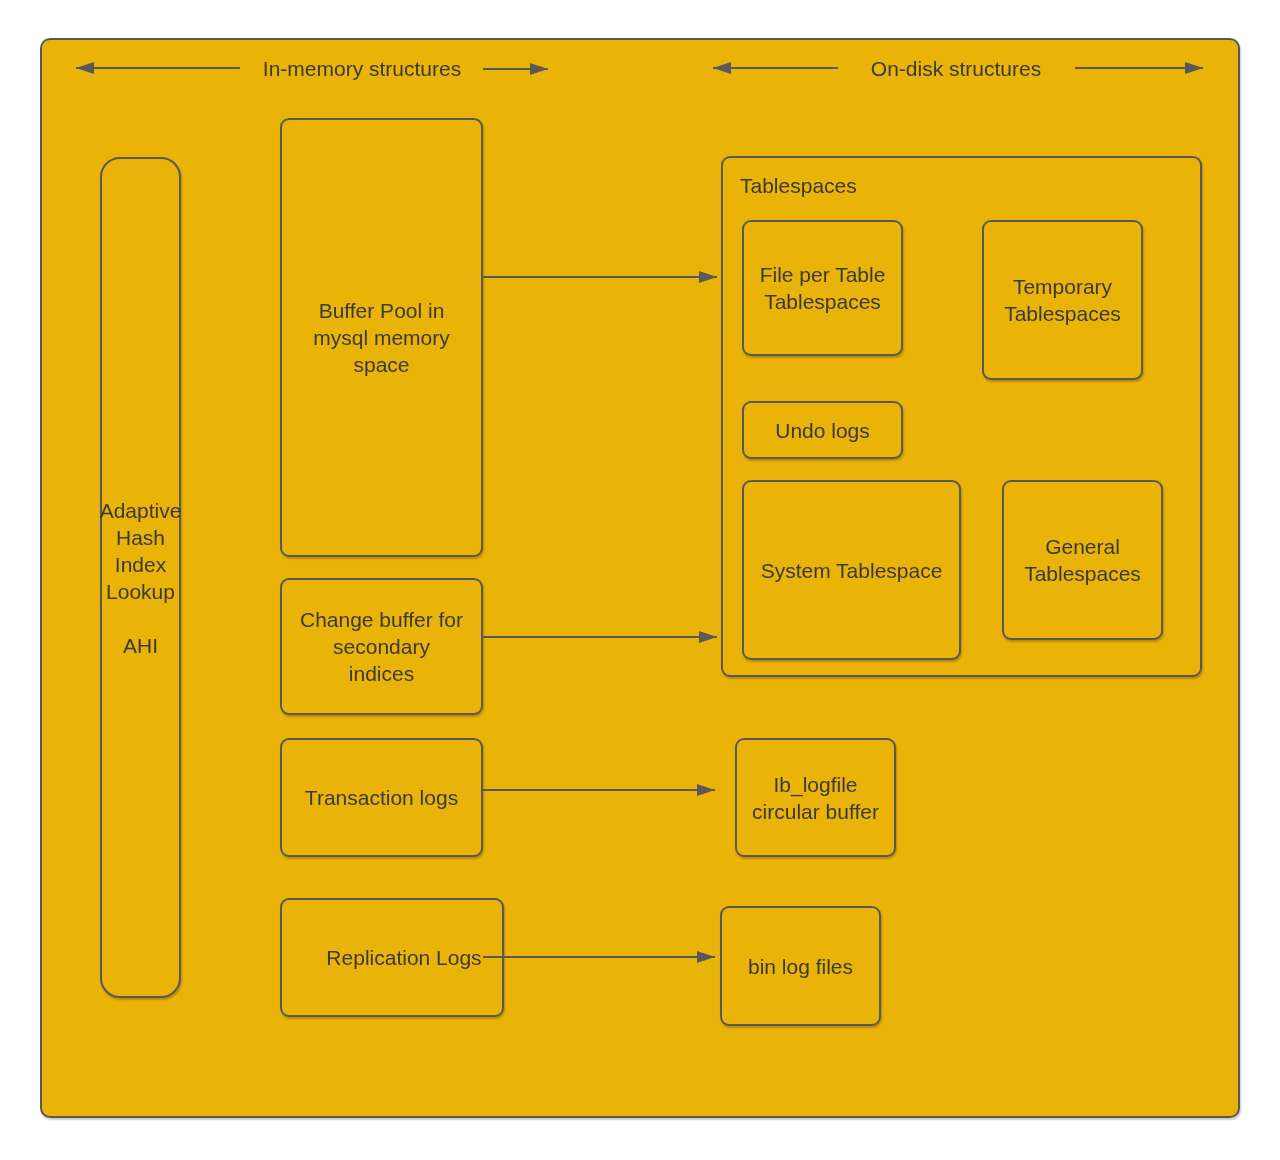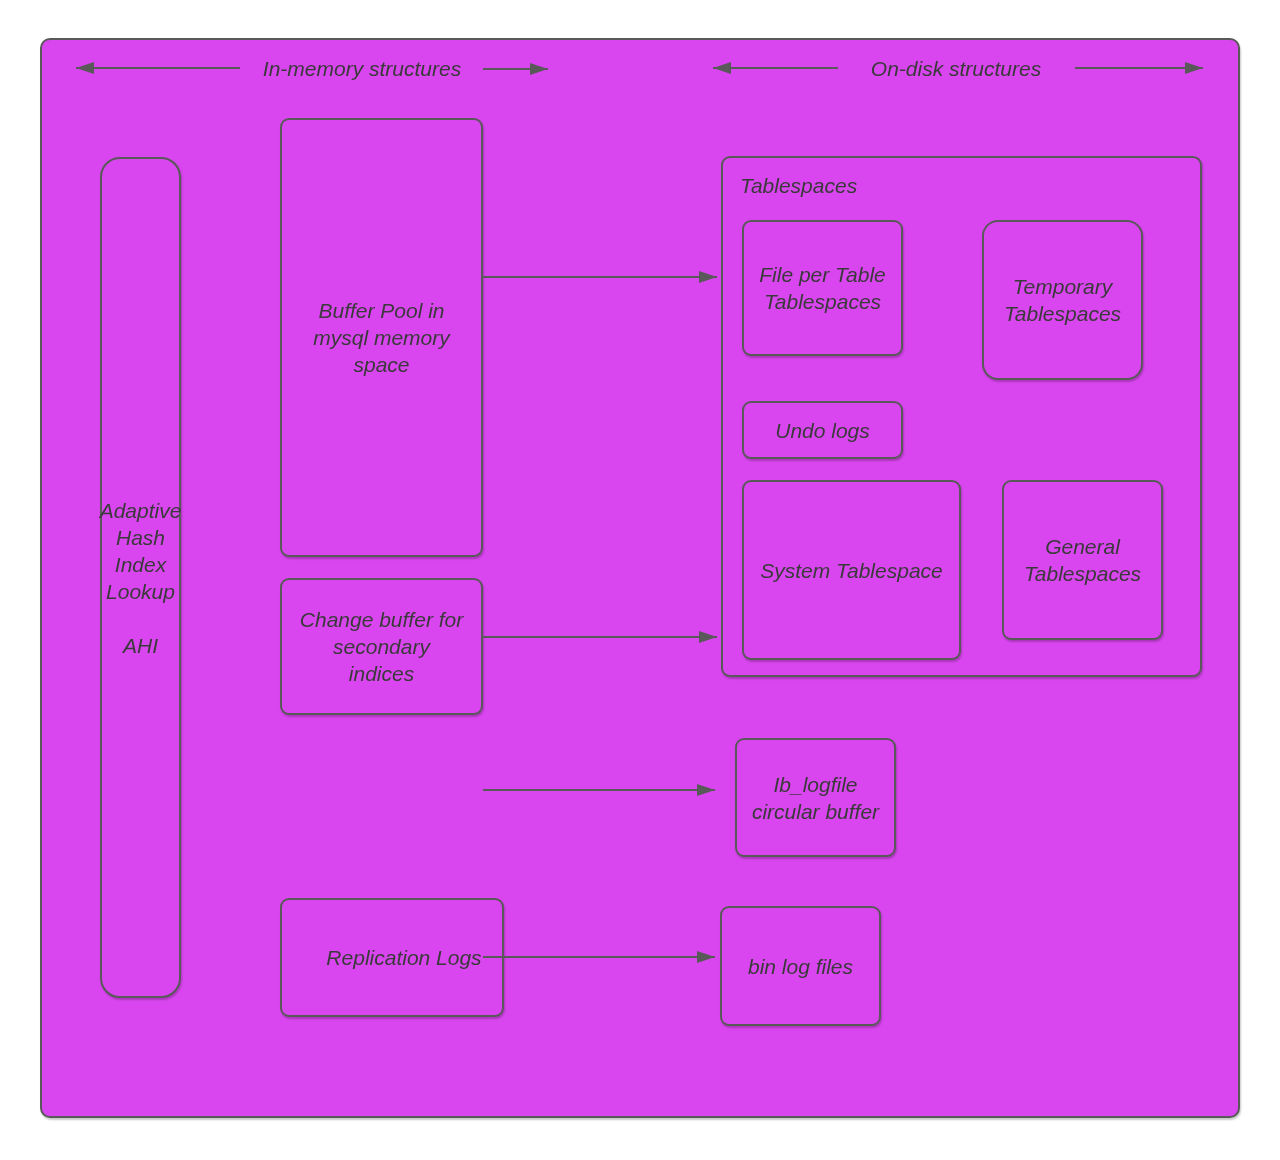--- a/index.html
+++ b/index.html
@@ -8,28 +8,27 @@
     --bg:#ffffff;
   }
   html,body{margin:0;padding:0;background:#fff;}
   #canvas{
     position:relative;
     width:1280px;height:1160px;
     background:var(--bg);
     font-family:"Liberation Sans",sans-serif;
     color:var(--text);
     overflow:hidden;
-    font-style:italic;
   }
   .box{
     position:absolute;
     box-sizing:border-box;
     border:2px solid var(--stroke);
     border-radius:9px;
-    background:#d946ef;
+    background:#eab308;
     box-shadow:1px 2px 2px rgba(0,0,0,0.22);
     display:flex;
     align-items:center;
     justify-content:center;
   }
   .label{
     white-space:pre-line;
     text-align:center;
     font-size:21px;
     line-height:27px;
@@ -60,21 +59,21 @@
   .change-buffer{left:280px;top:578px;width:203px;height:137px;}
   .transaction-logs{left:280px;top:738px;width:203px;height:119px;}
   .replication-logs{left:280px;top:898px;width:224px;height:119px;padding-left:24px;}
 
   
   .os-cache{left:579px;top:58px;width:82px;height:1000px;}
 
   
   .tablespaces{left:721px;top:156px;width:481px;height:521px;}
   .file-per-table{left:19px;top:62px;width:161px;height:136px;}
-  .temporary{left:259px;top:62px;width:161px;height:160px;border-radius:16px;}
+  .temporary{left:259px;top:62px;width:161px;height:160px;}
   .undo-logs{left:19px;top:243px;width:161px;height:58px;}
   .system-ts{left:19px;top:322px;width:219px;height:180px;}
   .general-ts{left:279px;top:322px;width:161px;height:160px;}
   .ib-logfile{left:720px;top:738px;width:161px;height:119px;margin-left:15px;}
   .bin-log{left:720px;top:877px;width:161px;height:120px;margin-top:29px;}
 
   .hdr-mem{left:250px;top:54px;width:224px;}
   .hdr-disk{left:844px;top:54px;width:224px;}
 
   #connectors{
@@ -112,20 +111,23 @@
 mysql memory
 space</span>
   </div>
 
   <div class="box change-buffer">
     <span class="label">Change buffer for
 secondary
 indices</span>
   </div>
 
+  <div class="box transaction-logs">
+    <span class="label">Transaction logs</span>
+  </div>
 
   <div class="box replication-logs">
     <span class="label">Replication Logs</span>
   </div>
 
 
   <div class="box tablespaces">
     <span class="group-title">Tablespaces</span>
 
     <div class="box file-per-table">

